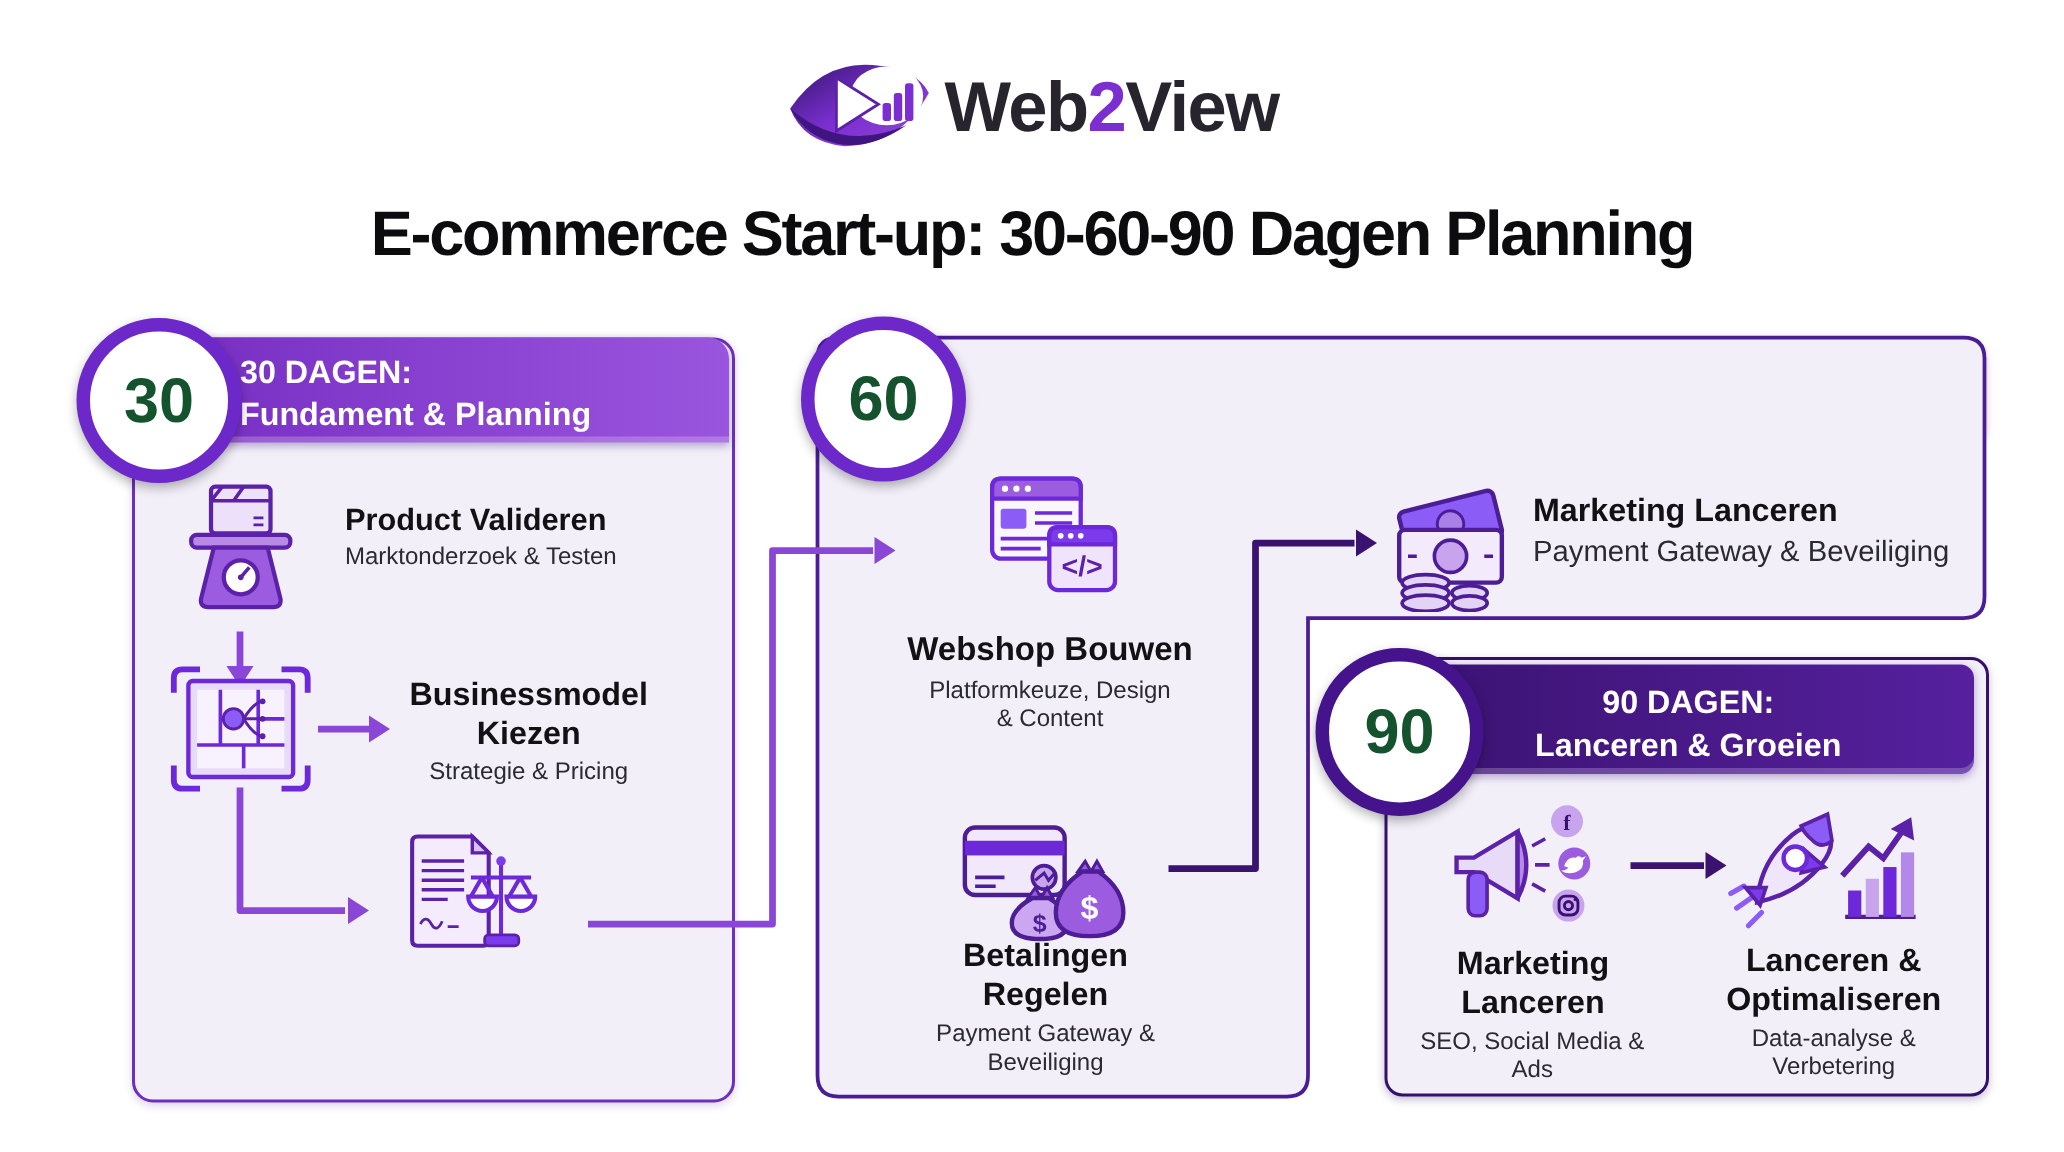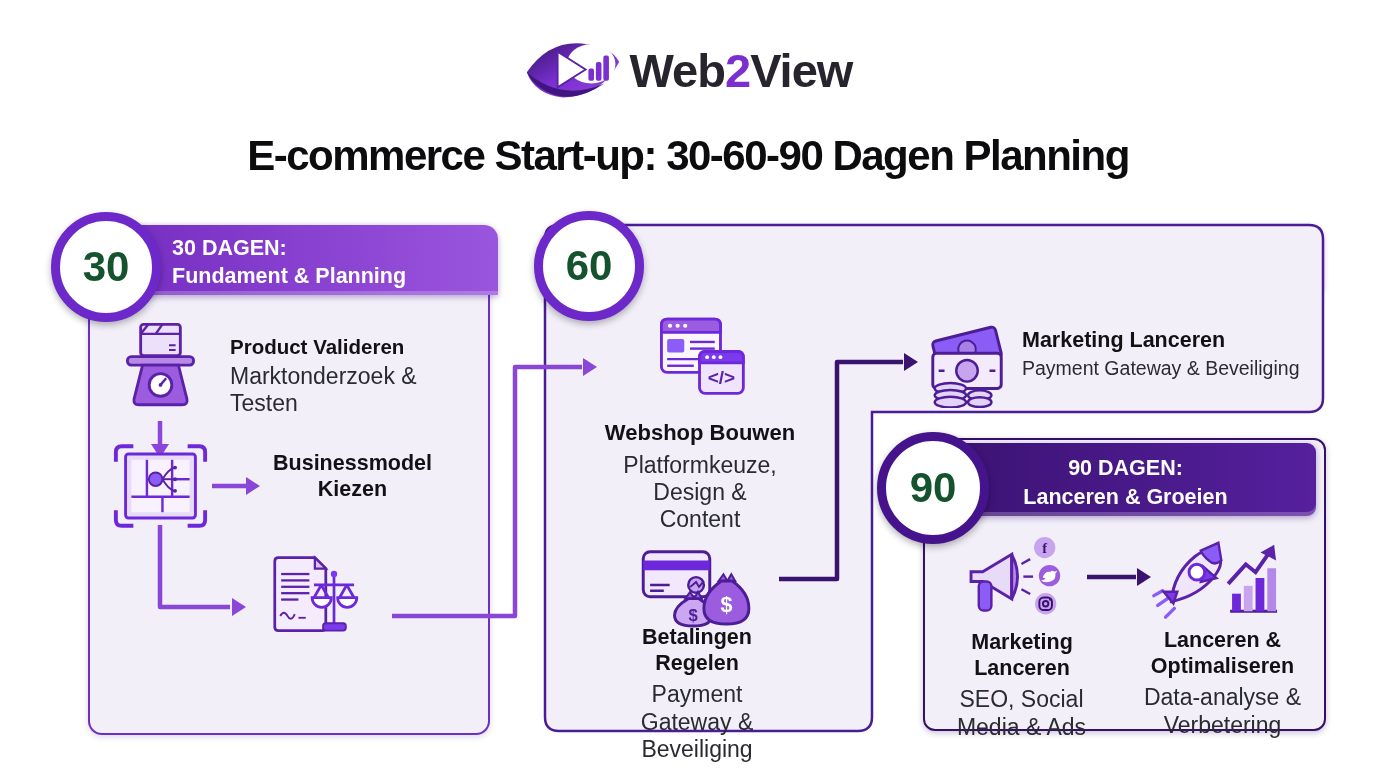--- a/index.html
+++ b/index.html
@@ -10,39 +10,39 @@
   .logo-text{font-size:47px;font-weight:bold;letter-spacing:-1px;color:#28242e;line-height:1;}
   .logo-text .l2{color:#7b2fd0;}
   .main-title{position:absolute;left:0;right:0;top:132px;text-align:center;
               font-size:42px;font-weight:bold;letter-spacing:-1.5px;color:#0c0c0e;}
   
   .panel-body{position:absolute;background:#f2eff9;border-radius:14px;}
   .p30-body{left:88px;top:225px;width:398px;height:506px;border:2px solid #6d2fc0;box-shadow:0 2px 6px rgba(70,30,130,.18);}
   .p90-body{left:923px;top:438px;width:399px;height:289px;border:2.5px solid #35106b;border-radius:12px;box-shadow:0 2px 6px rgba(40,10,90,.25);}
   .panel-header{position:absolute;color:#fff;font-weight:bold;
                 box-shadow:inset 0 -4px 0 rgba(255,255,255,.22), 0 2px 6px rgba(60,20,120,.35);}
-  .p30-header{left:100px;top:225px;width:398px;height:70px;border-radius:14px 14px 0 0;
+  .p30-header{left:88px;top:225px;width:398px;height:70px;border-radius:14px 14px 0 0;
               background:linear-gradient(90deg,#742bc0,#9a55de);
               font-size:21.5px;line-height:1.3;padding:10px 0 0 72px;box-sizing:border-box;}
   .p60-header{left:545px;top:225px;width:778px;height:65px;border-radius:14px 14px 0 0;
               background:linear-gradient(90deg,#5a1fb4,#8f46d9);
               font-size:22.5px;display:flex;align-items:center;padding-left:64px;box-sizing:border-box;}
   .p90-header{left:935px;top:443px;width:381px;height:73px;border-radius:9px;
               background:linear-gradient(90deg,#3a1271,#56209e);
               font-size:21.5px;line-height:1.35;text-align:center;padding-top:11px;box-sizing:border-box;z-index:4;}
   
   .badge{position:absolute;background:#fff;border-radius:50%;display:flex;align-items:center;justify-content:center;
          font-weight:bold;color:#14532d;z-index:6;box-shadow:0 3px 7px rgba(0,0,0,.3);}
   .b30{left:51px;top:212px;width:92px;height:92px;border:9px solid #6c28c9;font-size:42px;}
   .b60{left:534px;top:211px;width:92px;height:92px;border:9px solid #6c28c9;font-size:42px;}
   .b90{left:877px;top:432px;width:94px;height:94px;border:9px solid #45148c;font-size:42px;}
   
   .itm{position:absolute;z-index:5;}
   .t{font-weight:bold;font-size:20.5px;line-height:1.22;color:#121214;}
-  .s{font-size:23px;line-height:1.18;color:#2a2a31;margin-top:4px;}
+  .s{font-size:16px;line-height:1.18;color:#2a2a31;margin-top:4px;}
   .ctr{text-align:center;}
   svg{display:block;}
   .lay{position:absolute;left:0;top:0;z-index:3;pointer-events:none;}
   .shape-layer{position:absolute;left:0;top:0;z-index:1;pointer-events:none;}
 </style>
 </head>
 <body>
 
 <div class="stage">
 
@@ -156,20 +156,21 @@
           <path d="M52 40 H64"></path>
           <path d="M52 40 Q58 50 64 52"></path>
       </g>
       <circle cx="65" cy="28" r="2" fill="#5b21a8"></circle>
         <circle cx="65" cy="40" r="2" fill="#5b21a8"></circle>
         <circle cx="65" cy="52" r="2" fill="#5b21a8"></circle>
     </svg>
   </div>
   <div class="itm ctr" style="left:255px;top:450px;width:195px;">
     <div class="t" style="font-size:21.5px;">Businessmodel Kiezen</div>
+    <div class="s">Strategie &amp; Pricing</div>
   </div>
 
   <div class="itm" style="left:262px;top:550px;">
     <svg width="103" height="90" viewBox="0 0 113 98">
       <path d="M18 8 H58 L70 20 V84 Q70 88 66 88 H18 Q14 88 14 84 V12 Q14 8 18 8 Z" fill="#f4ecfc" stroke="#5b21a8" stroke-width="3"></path>
       <path d="M58 8 V20 H70 Z" fill="#d9c2f2" stroke="#5b21a8" stroke-width="2.5"></path>
       <g stroke="#5b21a8" stroke-width="2.5">
         <path d="M21 26 H52"></path>
           <path d="M21 33 H52"></path>
           <path d="M21 40 H52"></path>

